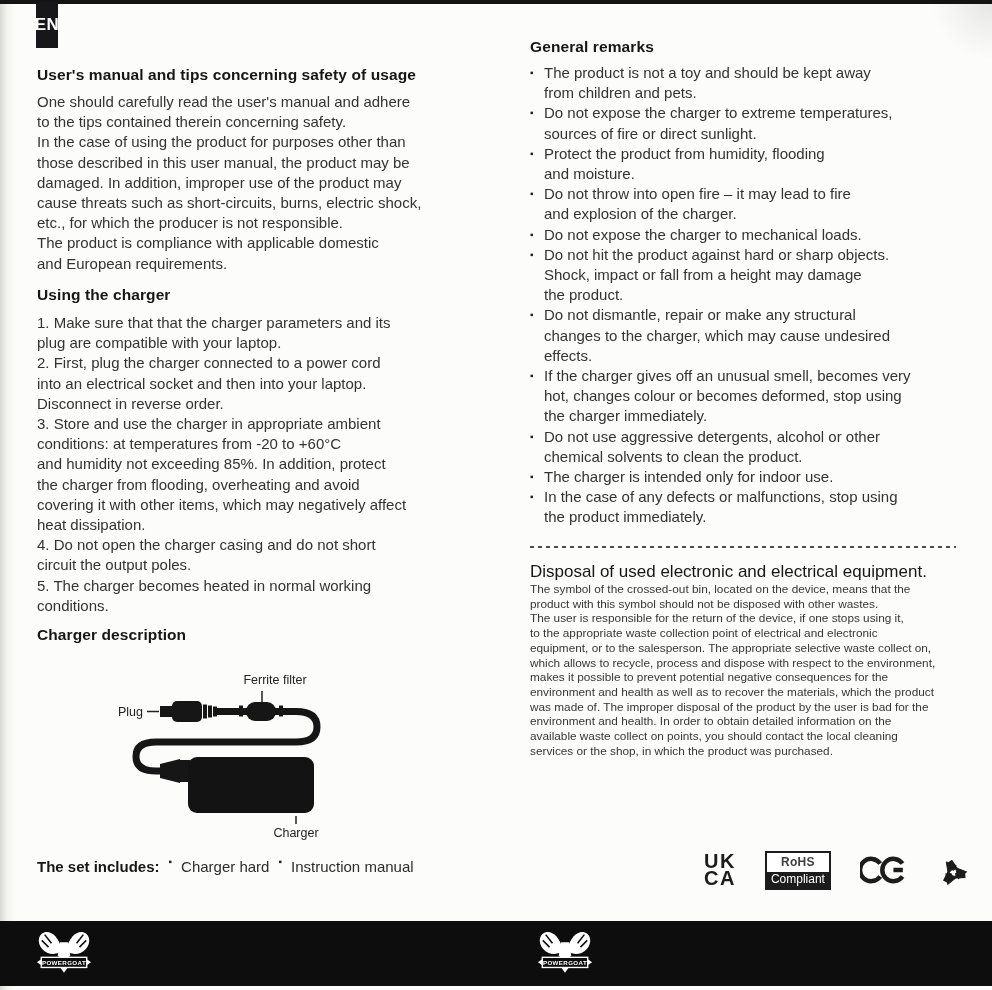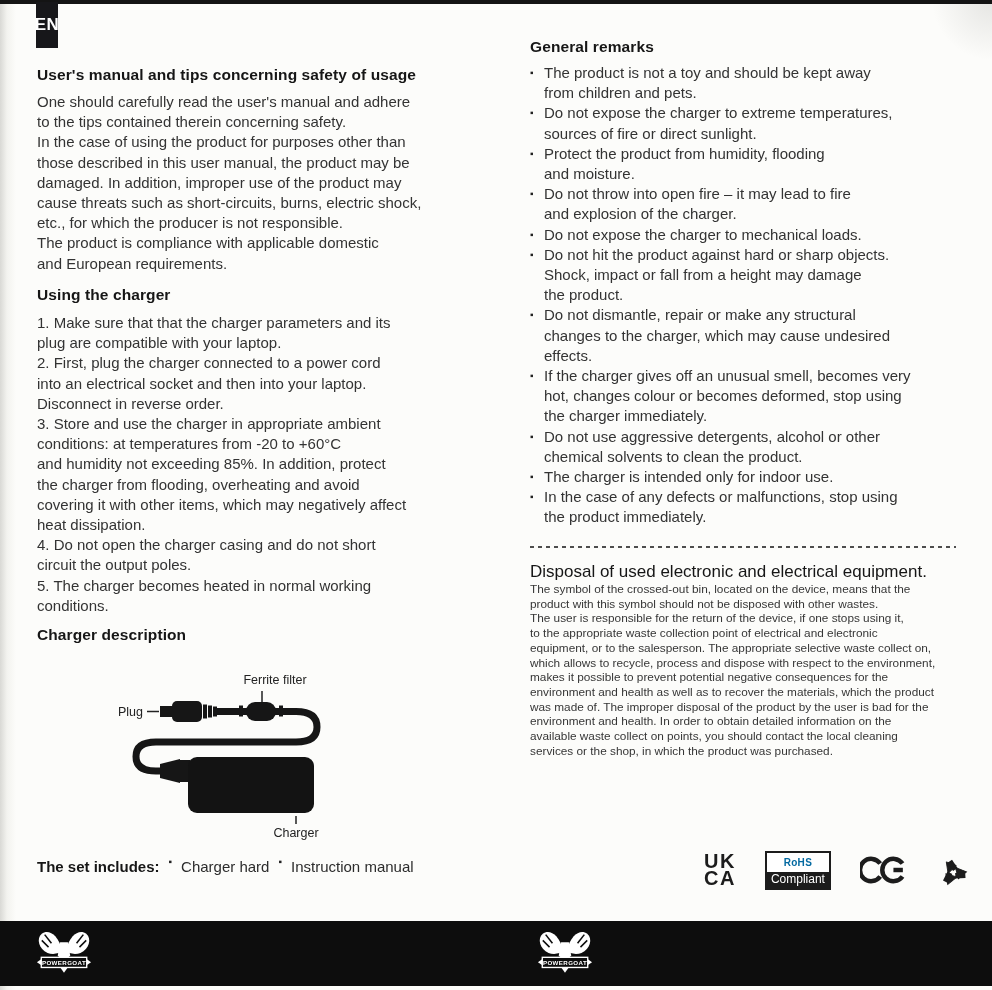--- a/index.html
+++ b/index.html
@@ -46,21 +46,21 @@
   .dash-sep { position:absolute; left:530px; top:546px; width:426px; height:2px;
     background:repeating-linear-gradient(90deg,#4d4d4d 0 4px, transparent 4px 8px); }
 
   .disposal-heading { position:absolute; left:530px; top:562px; font-size:17px; font-weight:normal; color:#161616; }
   .disposal-text { position:absolute; left:530px; top:582px; width:436px; font-size:11.8px; line-height:14.7px; color:#363636; }
 
   
   .certs { position:absolute; left:704px; top:847px; display:flex; align-items:center; gap:29px; height:46px; }
   .ukca { font-weight:bold; font-size:20px; line-height:17.5px; color:#1c1c1c; letter-spacing:1.5px; text-align:center; }
   .rohs { border:2.5px solid #1c1c1c; text-align:center; background:#fff; }
-  .rohs .t { font-weight:bold; font-size:10px; color:#0369a1; padding:0 5px; line-height:19px; letter-spacing:.3px; }
+  .rohs .t { font-weight:bold; font-size:12px; color:#404040; padding:0 5px; line-height:19px; letter-spacing:.3px; }
   .rohs .b { background:#1c1c1c; color:#fff; font-size:12px; line-height:13px; padding:1px 4px 2px; }
 
   
   .footer-band { position:absolute; left:0; top:921px; width:992px; height:65px; background:#0d0d0d; }
   .brand-logo { position:absolute; top:5px; width:58px; height:52px; }
   .brand-logo.l1 { left:35px; }
   .brand-logo.l2 { left:536px; }
 </style>
 </head>
 <body>

